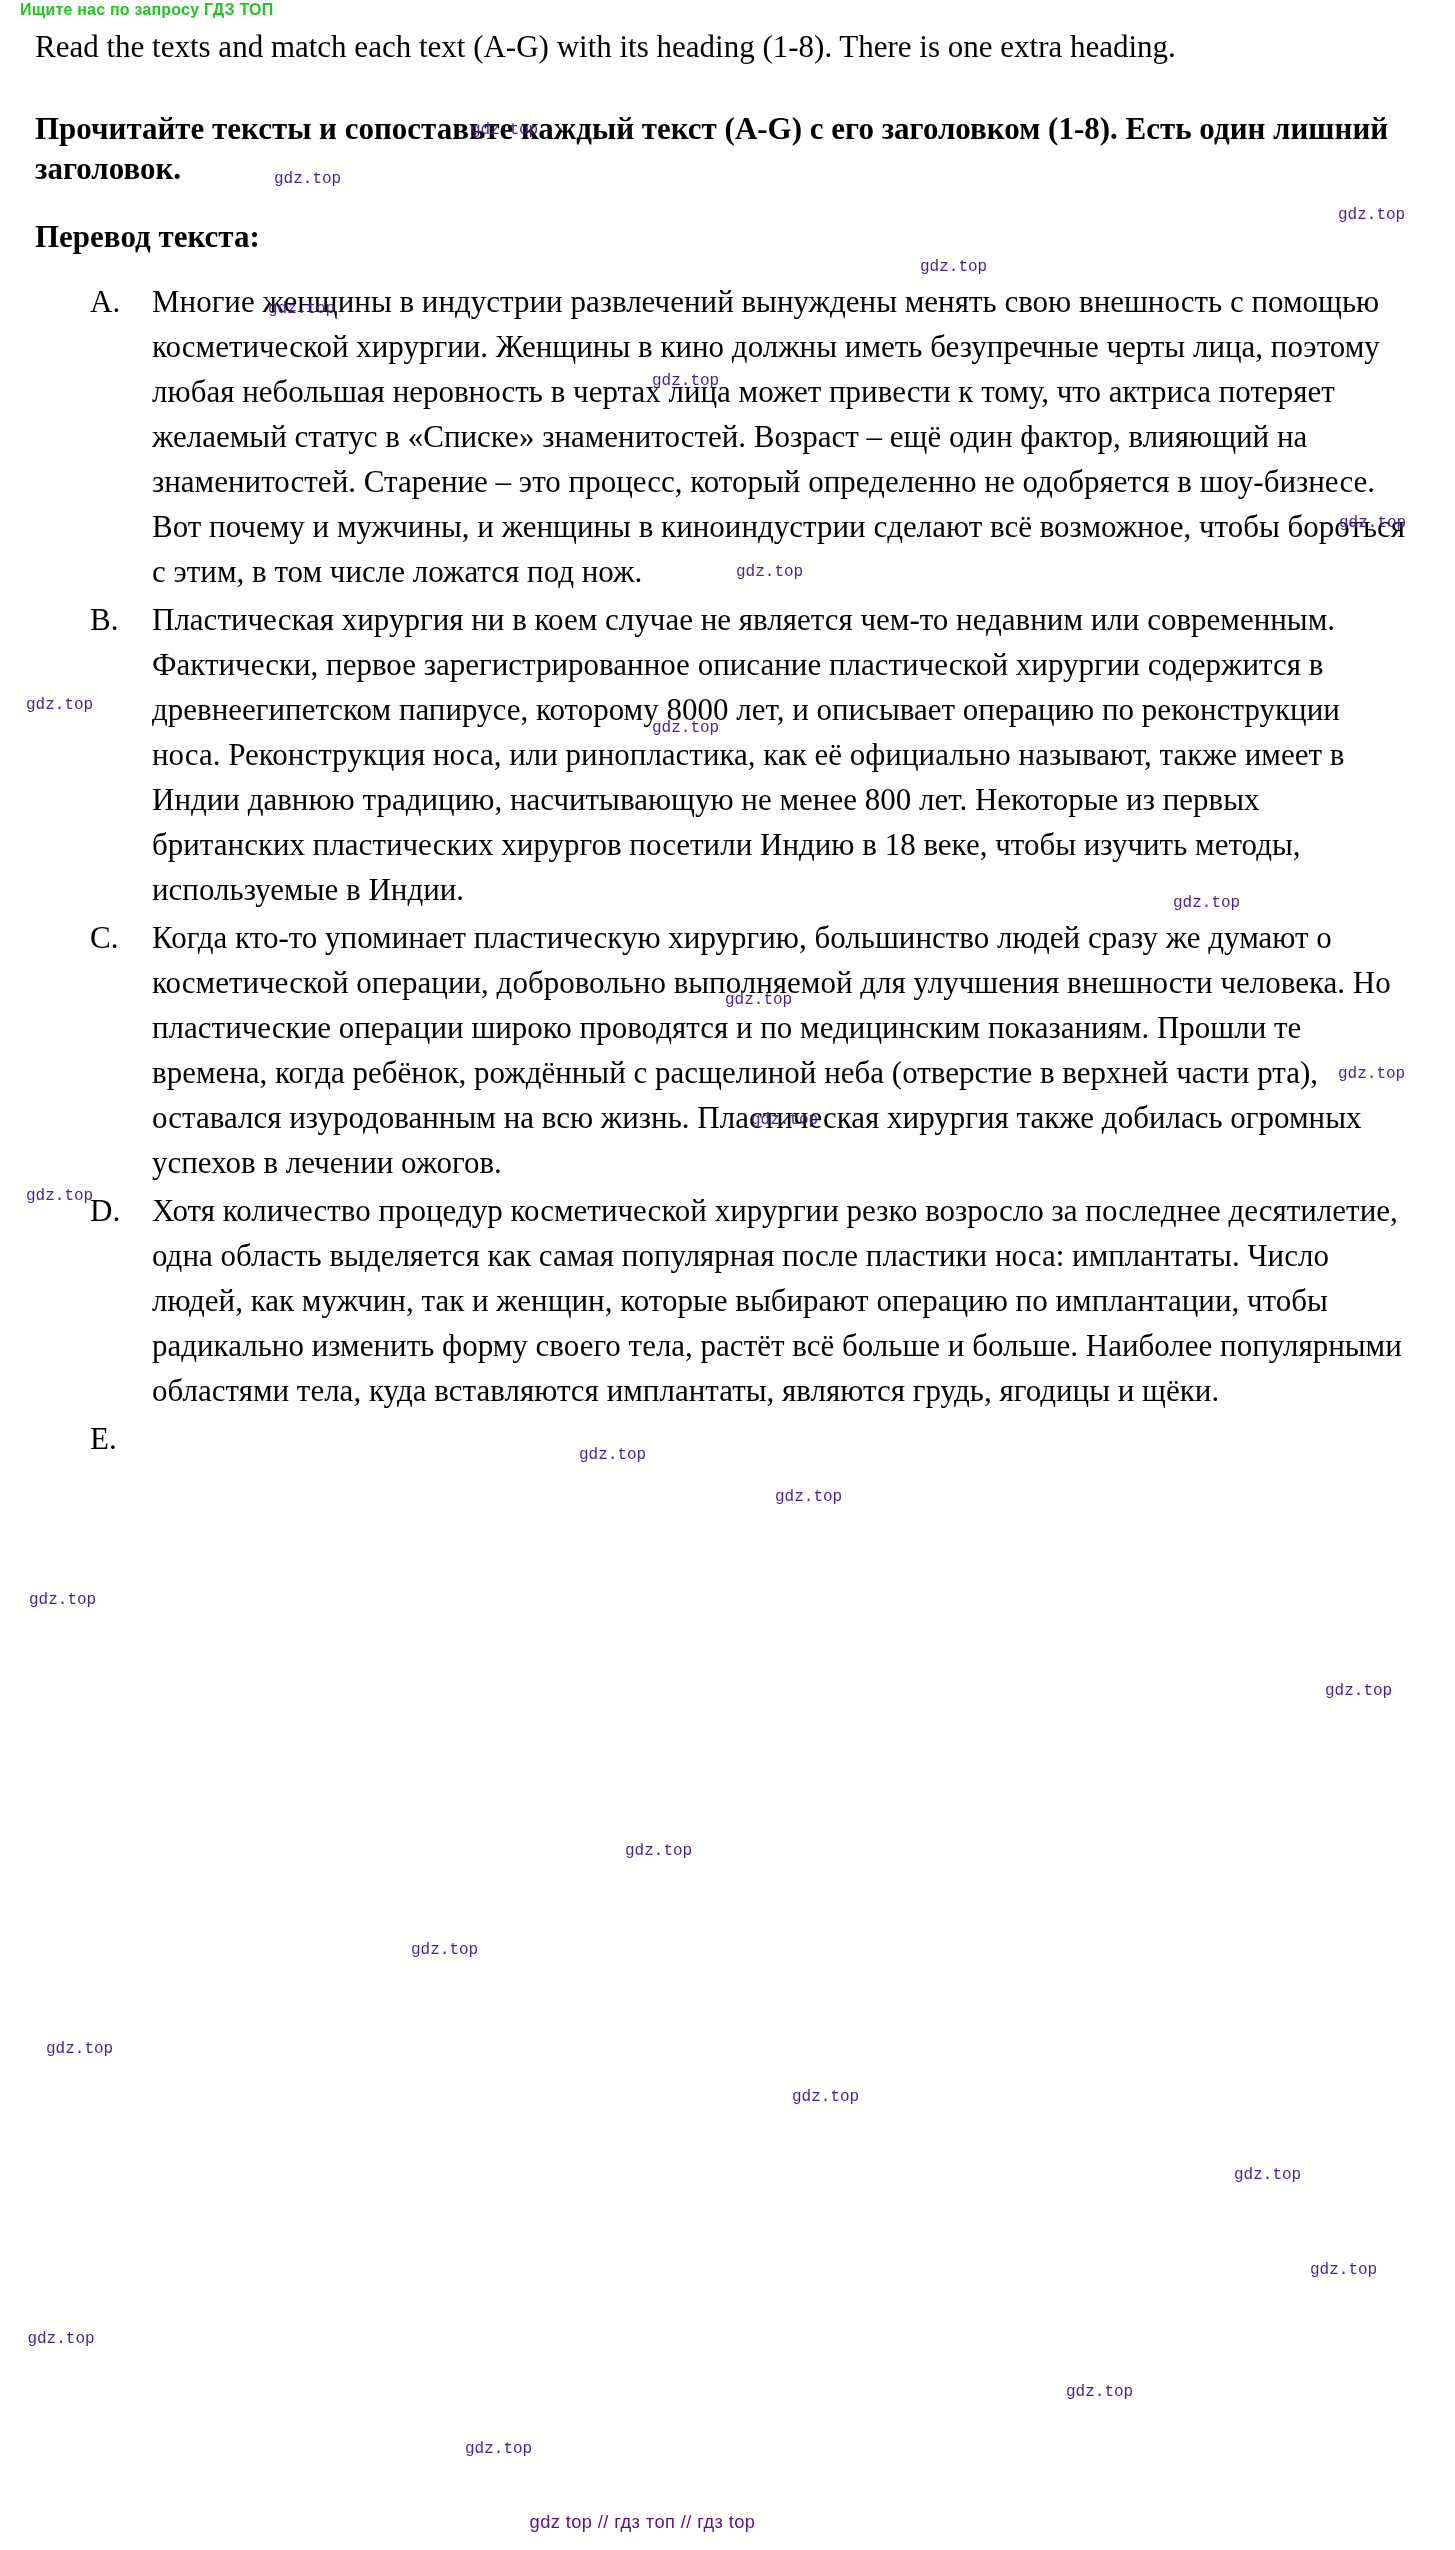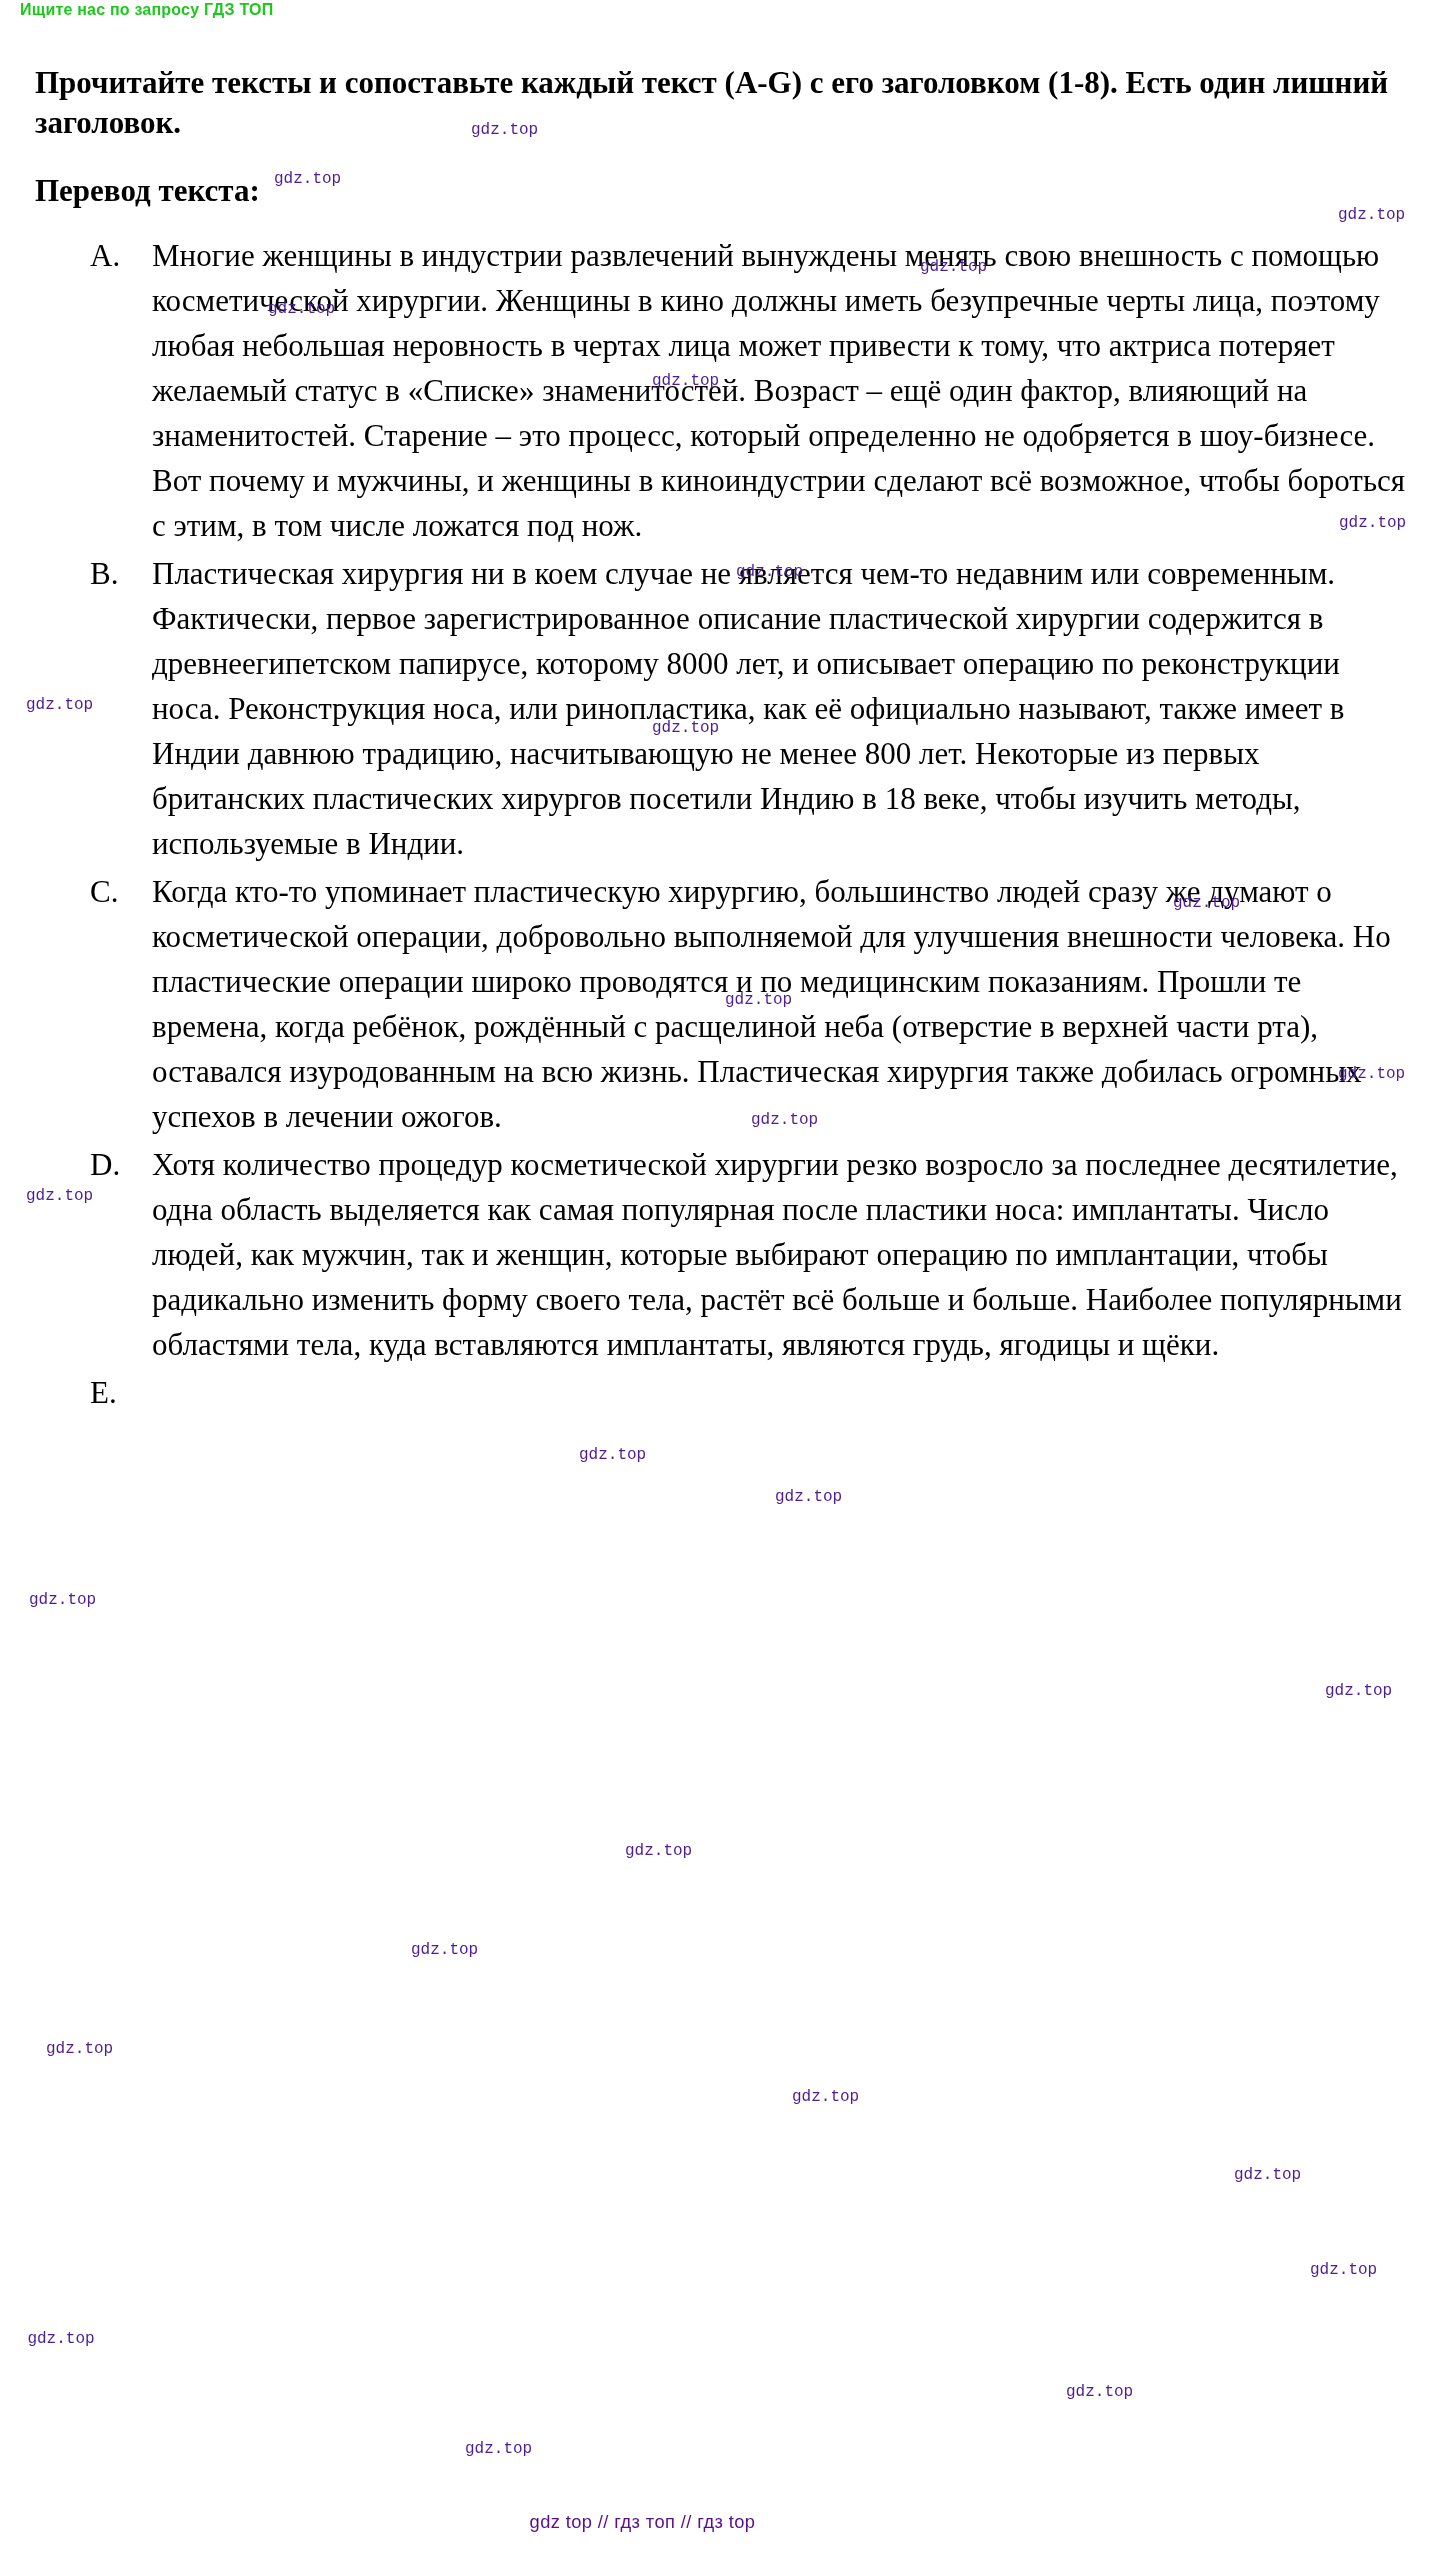--- a/index.html
+++ b/index.html
@@ -118,20 +118,21 @@
 </style>
 </head>
 <body>
 
 <div class="promo-bar" style="color: rgb(30, 199, 30);">
   <span>Ищите нас по запросу ГДЗ ТОП</span>
 </div>
 
 <div class="page">
 
+  <p class="task-en">Read the texts and match each text (A-G) with its heading (1-8). There is one extra heading.</p>
 
   <p class="task-ru">Прочитайте тексты и сопоставьте каждый текст (A-G) с его заголовком (1-8). Есть один лишний заголовок.</p>
 
   <div class="section-title">Перевод текста:</div>
 
   <ul class="para-list">
 
     <li class="para">
       <span class="marker">A.</span>
       <span class="para-body">Многие женщины в индустрии развлечений вынуждены менять свою внешность с помощью косметической хирургии. Женщины в кино должны иметь безупречные черты лица, поэтому любая небольшая неровность в чертах лица может привести к тому, что актриса потеряет желаемый статус в «Списке» знаменитостей. Возраст – ещё один фактор, влияющий на знаменитостей. Старение – это процесс, который определенно не одобряется в шоу-бизнесе. Вот почему и мужчины, и женщины в киноиндустрии сделают всё возможное, чтобы бороться с этим, в том числе ложатся под нож.</span>

